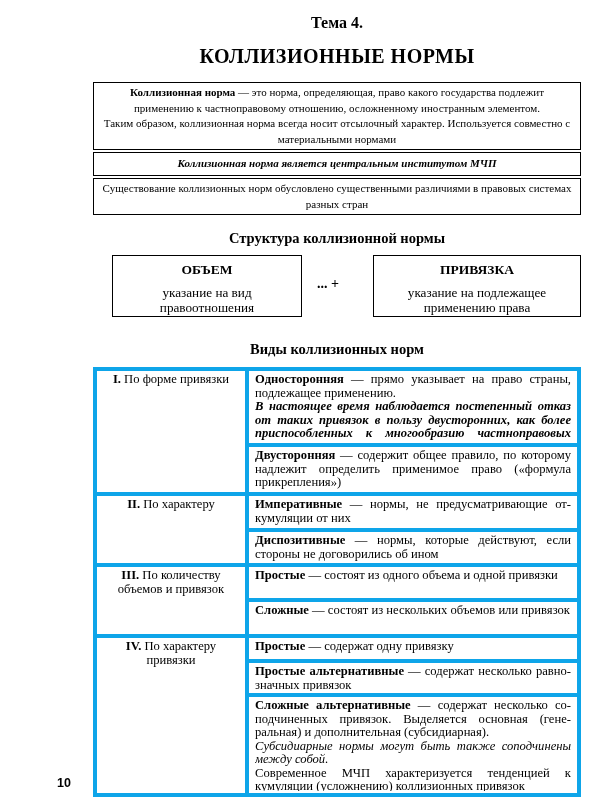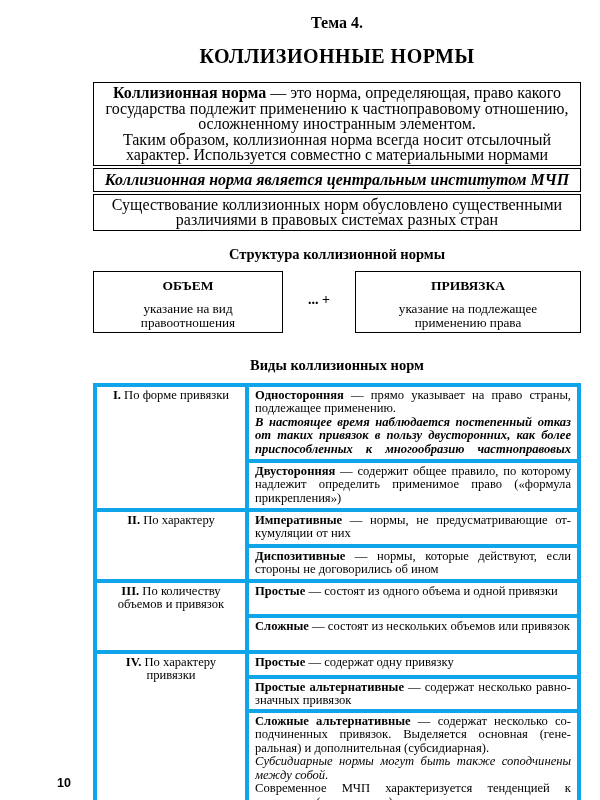--- a/index.html
+++ b/index.html
@@ -10,34 +10,34 @@
     padding-left:36px;
   }
   .inner{padding:12px 55px 0 57px;}
 
   .kicker{font-size:16px;font-weight:700;text-align:center;margin-top:2px;}
   .main-title{font-size:20px;font-weight:700;text-align:center;margin-top:13px;letter-spacing:.5px;}
 
   .intro-stack{margin-top:14px;}
   .ibox{
     border:1px solid #000;text-align:center;
-    font-size:16px;line-height:15.6px;padding:2px 8px;
+    font-size:11px;line-height:15.6px;padding:2px 8px;
     box-sizing:border-box;
   }
   .ibox + .ibox{margin-top:2px;}
   .ibox .b{font-weight:700;}
   .ibox.central{font-weight:700;font-style:italic;padding:3px 8px;}
 
   .section-heading{font-size:14.5px;font-weight:700;text-align:center;margin-top:15px;}
   .section-heading.kinds{margin-top:24px;}
 
   .structure-row{display:flex;align-items:stretch;margin-top:8px;height:62px;}
-  .sbox{border:1px solid #000;box-sizing:border-box;text-align:center;padding-top:6px;}
+  .sbox{border:1px solid #000;box-sizing:border-box;text-align:center;padding-top:6px;margin-left:19px;}
   .sbox.volume{width:190px;}
-  .sbox.binding{width:226px;}
+  .sbox.binding{width:208px;}
   .sbox-title{font-weight:700;font-size:13.5px;}
   .sbox-desc{font-size:13.2px;line-height:14.6px;margin-top:8px;padding:0 6px;}
   .plus{flex:1;display:flex;align-items:center;justify-content:center;
         font-weight:700;font-size:14px;padding-bottom:4px;}
 
   table.kinds{border-collapse:collapse;margin-top:9px;width:488px;table-layout:fixed;}
   table.kinds td{
     border:4px solid #0ea5e9;vertical-align:top;padding:2px 6px;
     font-size:12.6px;line-height:13.5px;
   }

